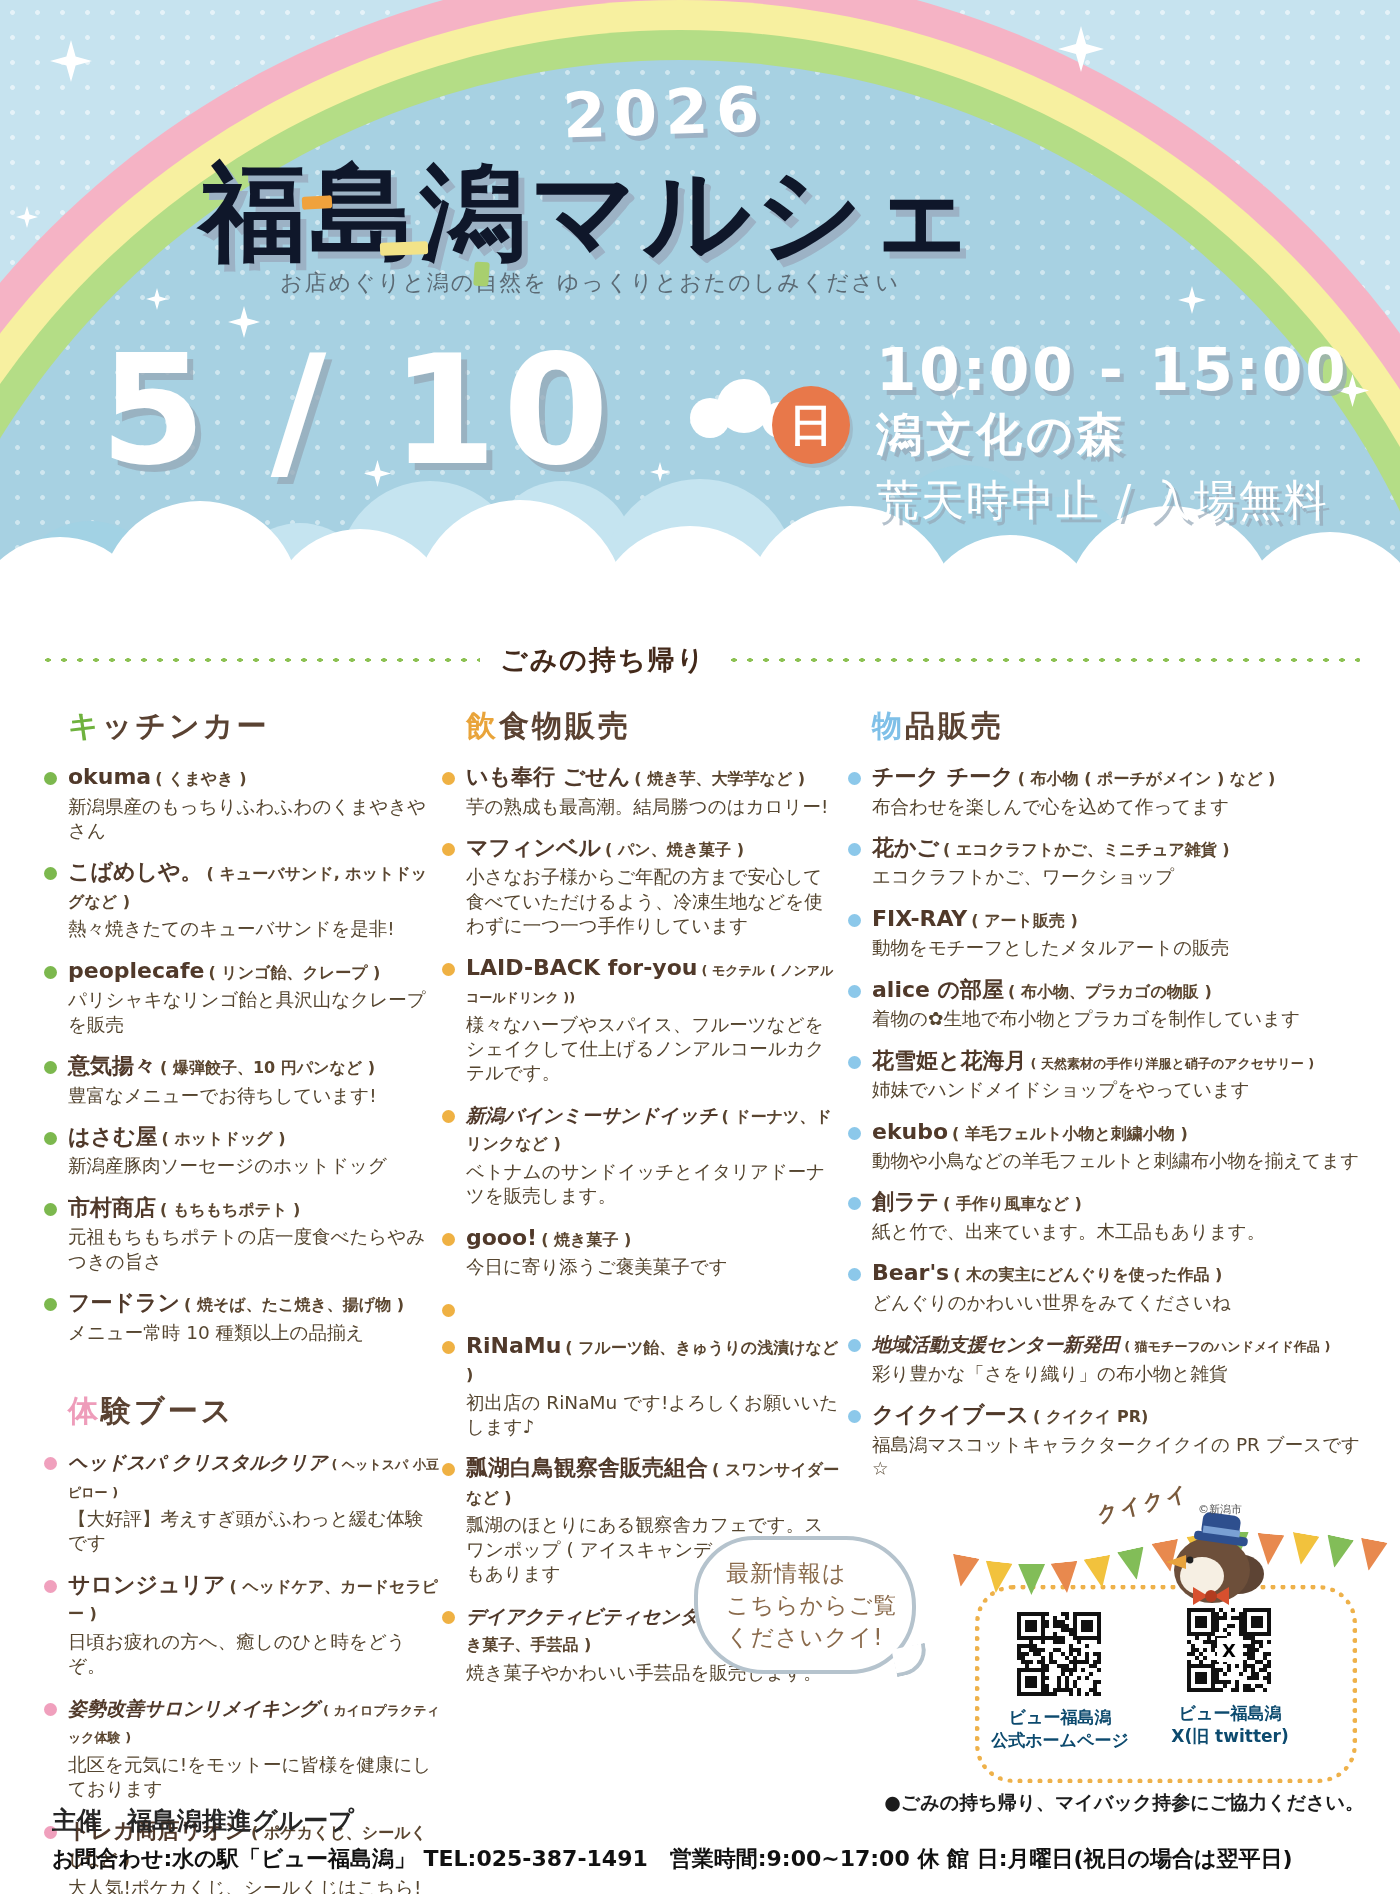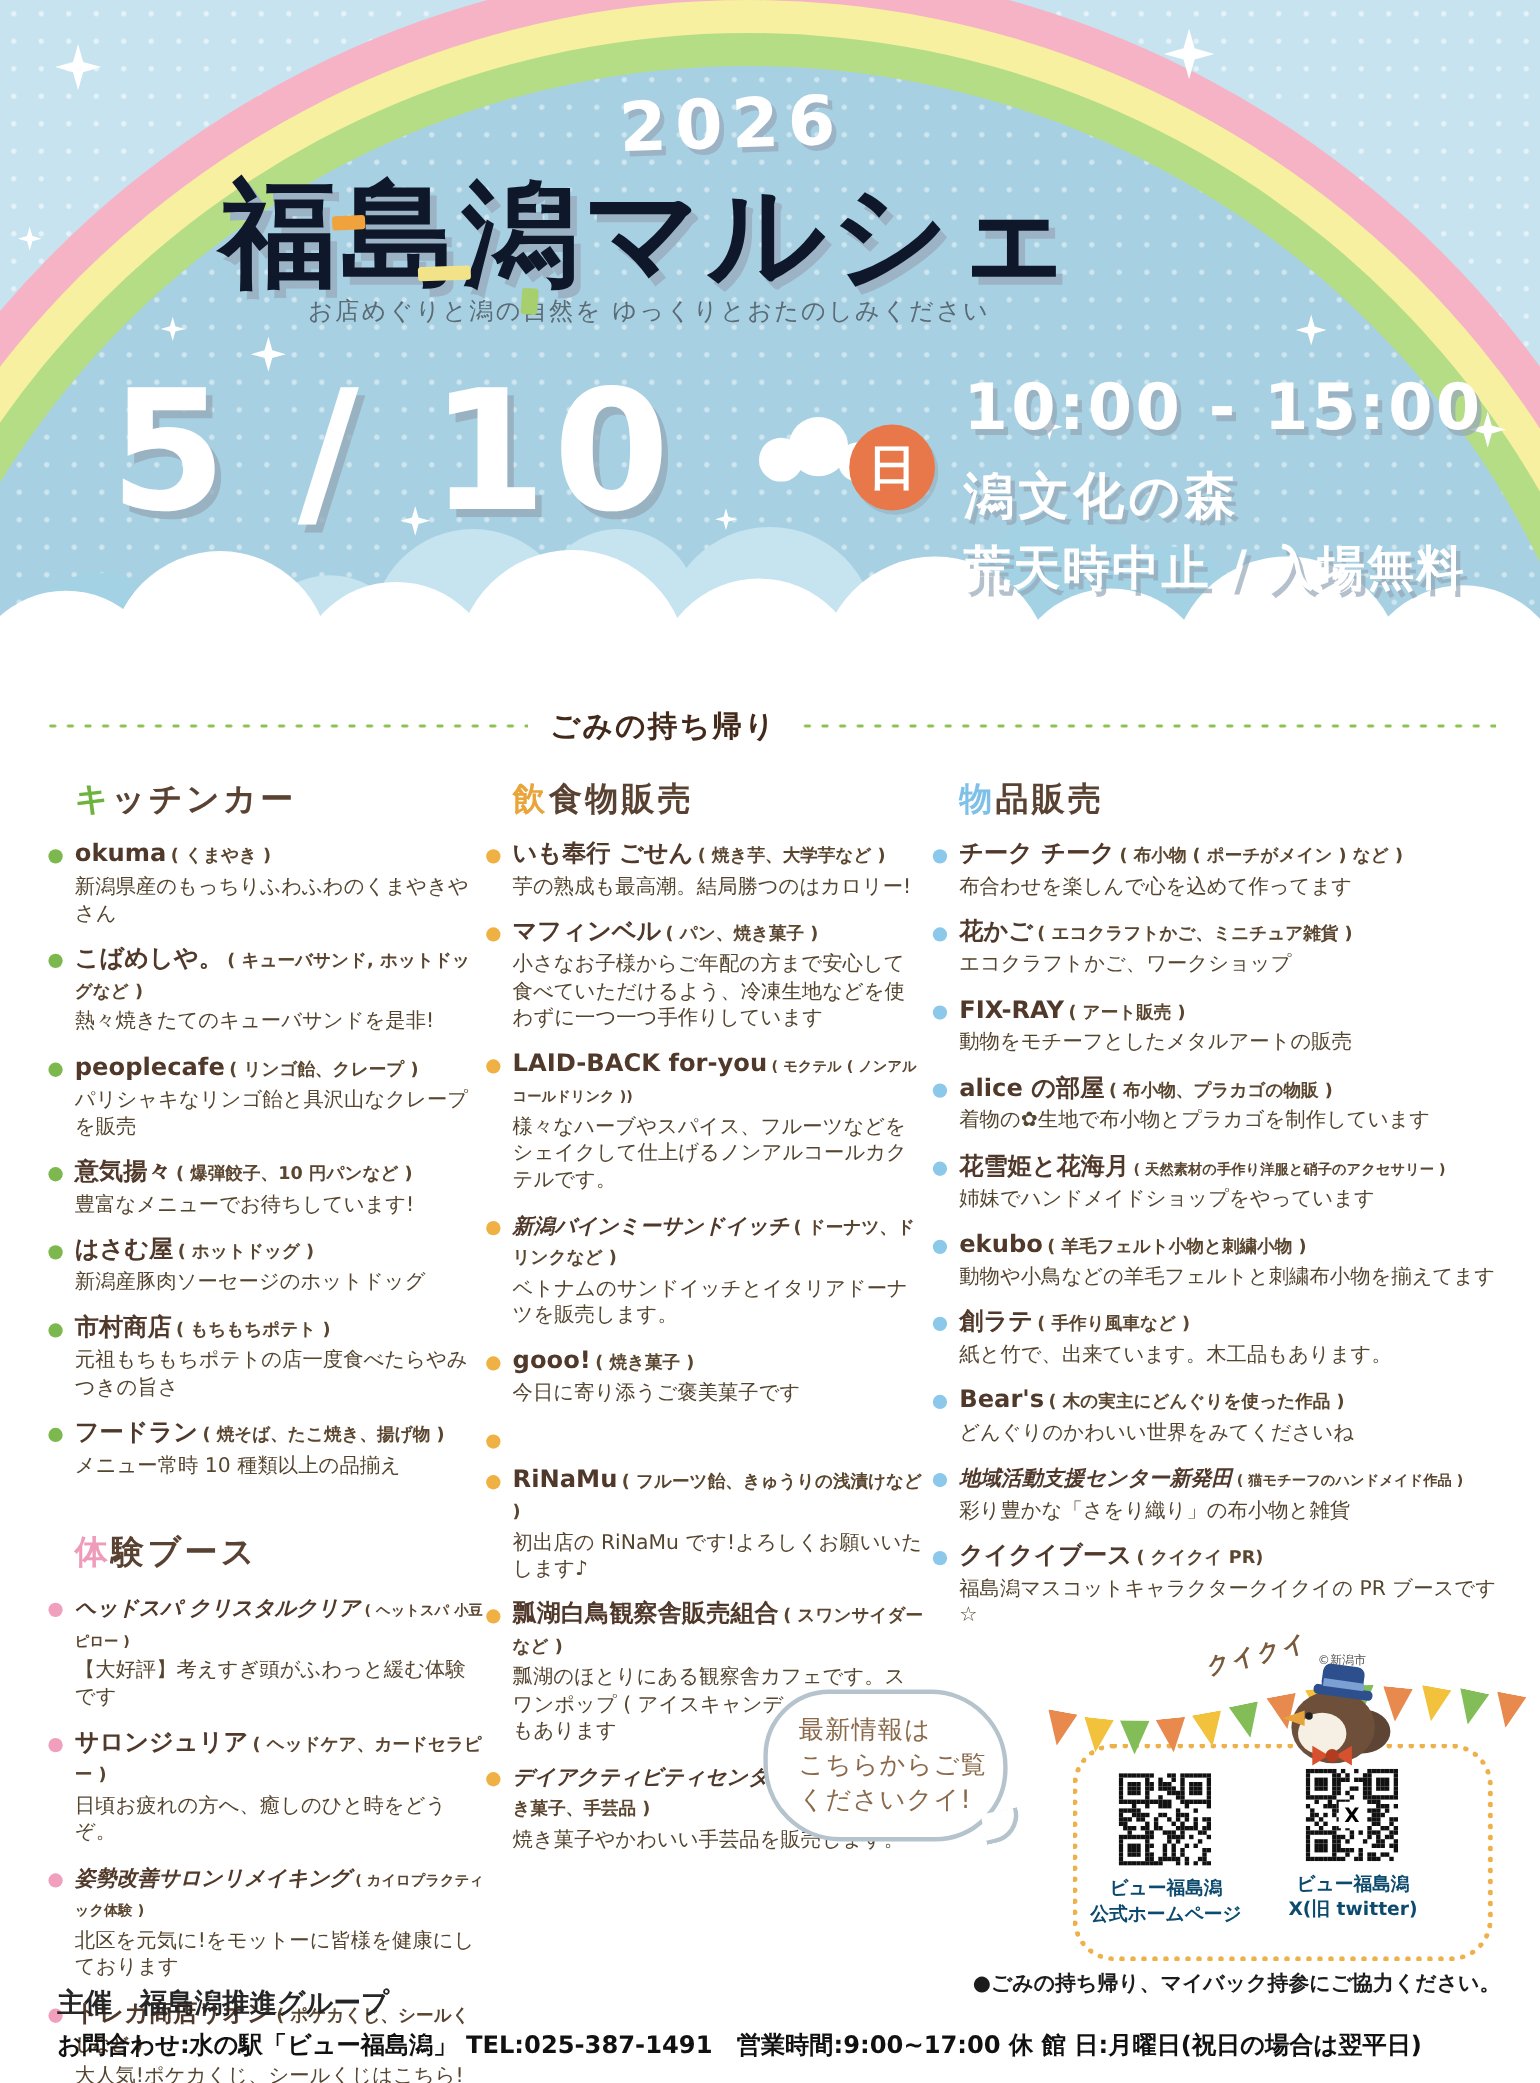--- a/index.html
+++ b/index.html
@@ -31,22 +31,22 @@
 
   .bigdate{position:absolute;left:100px;top:322px;z-index:3;font-size:152px;font-weight:bold;
         color:#fff;letter-spacing:6px;text-shadow:6px 7px 0 rgba(148,167,182,.75);}
   .daycircle{position:absolute;left:772px;top:386px;width:78px;height:78px;border-radius:50%;
         background:#e8784a;display:flex;align-items:center;justify-content:center;z-index:3;
         box-shadow:3px 4px 0 rgba(148,167,182,.5);}
   .daycircle span{color:#fff;font-size:44px;font-weight:bold;}
   .dateinfo{position:absolute;left:876px;top:336px;z-index:3;color:#fff;
         text-shadow:4px 5px 0 rgba(148,167,182,.7);}
   .dateinfo .time{font-size:58px;font-weight:bold;letter-spacing:3px;}
-  .dateinfo .place{font-size:46px;font-weight:bold;margin-top:16px;letter-spacing:4px;}
-  .dateinfo .dnote{font-size:43px;font-weight:bold;margin-top:6px;letter-spacing:2px;}
+  .dateinfo .place{font-size:46px;font-weight:bold;margin-top:0;letter-spacing:4px;}
+  .dateinfo .dnote{font-size:43px;font-weight:normal;margin-top:6px;letter-spacing:2px;}
   .minicloud{position:absolute;z-index:2;}
   .clouds{position:absolute;left:0;top:425px;z-index:2;}
 
   
   .stores{position:absolute;left:0;top:642px;width:1400px;z-index:4;}
   .stores-head{display:flex;align-items:center;gap:20px;padding:0 40px;}
   .dotline{height:8px;background-image:radial-gradient(#8cc152 3.1px, rgba(0,0,0,0) 3.6px);
         background-size:16px 8px;background-repeat:repeat-x;background-position:left center;}
   .dl-left{flex:0 0 440px;} .dl-right{flex:1;}
   .stores-title{font-size:27px;font-weight:bold;color:#43291a;letter-spacing:2px;}

